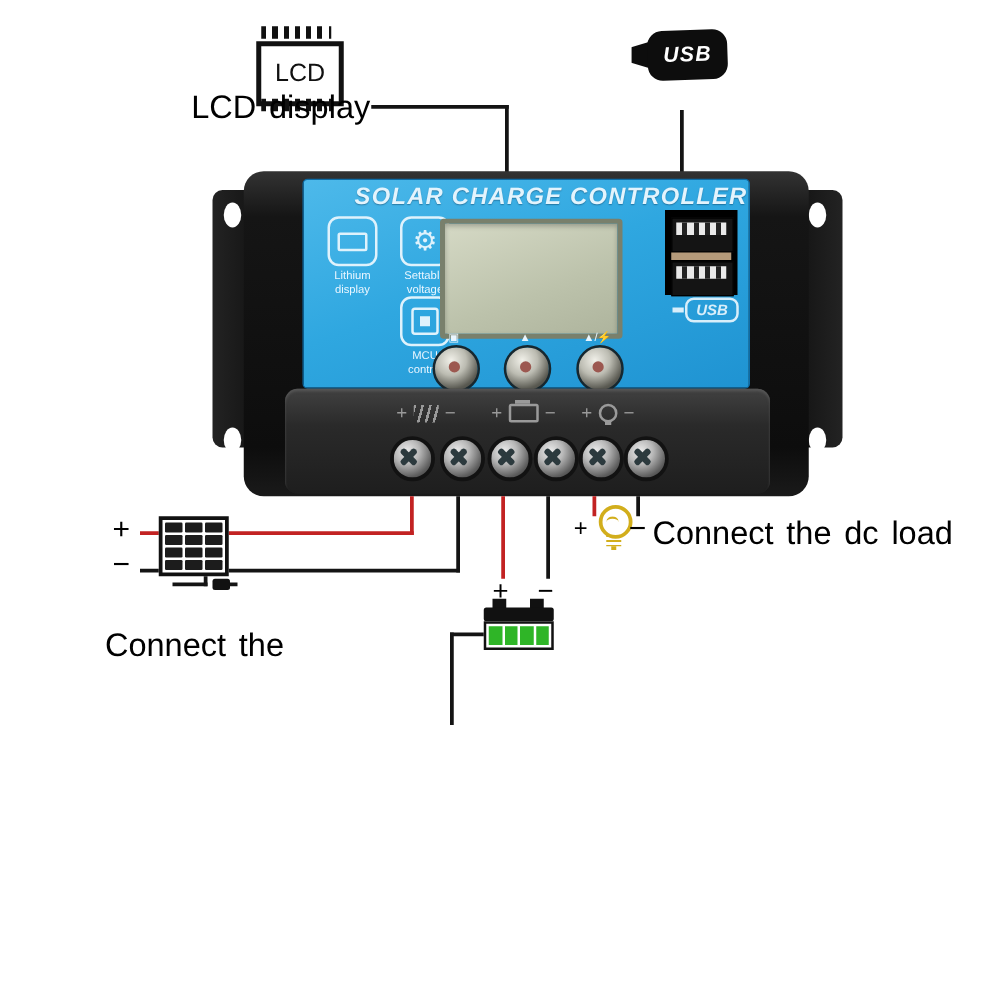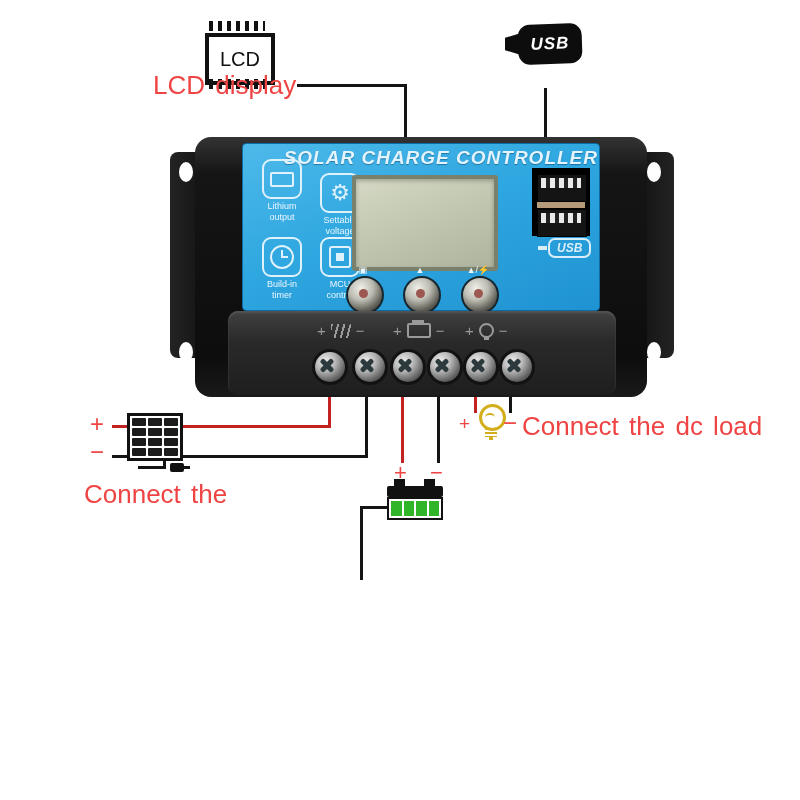--- a/index.html
+++ b/index.html
@@ -1,18 +1,18 @@
 <!DOCTYPE html>
 <html><head>
 <meta charset="utf-8">
 <style>
   html,body{margin:0;padding:0;background:#fff;}
   #canvas{position:relative;width:800px;height:580px;background:#fff;overflow:hidden;
           font-family:"Liberation Sans",sans-serif;color:#1a1a1a;}
-  .t{position:absolute;font-family:"Liberation Sans",sans-serif;color:#ef4444;}
+  .t{position:absolute;font-family:"Liberation Sans",sans-serif;color:#000000;}
   .lbl{font-size:26px;word-spacing:3px;white-space:nowrap;}
   .ln{position:absolute;background:#141414;}
   .red{background:#c22222;}
   
   .ear{position:absolute;width:44px;height:206px;background:linear-gradient(90deg,#232323,#101010);border-radius:8px;}
   .hole{position:absolute;width:14px;height:20px;background:#fff;border-radius:50%;}
   .body{position:absolute;left:195px;top:137px;width:452px;height:260px;border-radius:16px;
         background:linear-gradient(180deg,#333 0,#151515 14%,#0d0d0d 85%,#1a1a1a 100%);}
   .panel{position:absolute;left:242px;top:143px;width:356px;height:166px;border-radius:4px;border:1px solid #0d6ca6;
         background:linear-gradient(160deg,#4db9ea 0,#2fa7e0 45%,#1f93d2 100%);}
@@ -118,48 +118,36 @@
   <div class="ear" style="left:170px;top:152px;"></div>
   <div class="ear" style="left:630px;top:152px;background:linear-gradient(90deg,#101010,#232323);"></div>
   <div class="hole" style="left:179px;top:162px;"></div>
   <div class="hole" style="left:179px;top:342px;"></div>
   <div class="hole" style="left:647px;top:162px;"></div>
   <div class="hole" style="left:647px;top:342px;"></div>
   <div class="body"></div>
   <div class="panel"></div>
   <div class="title">SOLAR CHARGE CONTROLLER</div>
 
-  <div class="badge" style="left:254px;top:159px;">
+  <div class="badge" style="left:254px;top:173px;">
     <div class="sq">
       <div style="width:20px;height:11px;border:2px solid #dff2fc;border-radius:2px;position:relative;"></div>
     </div>
     <div class="cap">
       <div>Lithium</div>
-      <div>output</div>
+      <div>display</div>
     </div>
   </div>
   <div class="badge" style="left:312px;top:173px;">
     <div class="sq">
       <span style="color:#dff2fc;font-size:22px;line-height:1;">⚙</span>
     </div>
     <div class="cap">
       <div>Settable</div>
       <div>voltage</div>
-    </div>
-  </div>
-  <div class="badge" style="left:254px;top:237px;">
-    <div class="sq">
-      <div style="width:20px;height:20px;border:2px solid #dff2fc;border-radius:50%;position:relative;">
-        <div style="position:absolute;left:9px;top:3px;width:2px;height:8px;background:#dff2fc;"></div>
-        <div style="position:absolute;left:9px;top:9px;width:7px;height:2px;background:#dff2fc;"></div>
-      </div>
-    </div>
-    <div class="cap">
-      <div>Build-in</div>
-      <div>timer</div>
     </div>
   </div>
   <div class="badge" style="left:312px;top:237px;">
     <div class="sq">
       <div style="width:18px;height:18px;border:2px solid #dff2fc;border-radius:3px;display:flex;align-items:center;justify-content:center;">
         <div style="width:8px;height:8px;background:#dff2fc;"></div>
       </div>
     </div>
     <div class="cap">
       <div>MCU</div>
@@ -234,21 +222,21 @@
       <i></i>
       <i></i>
       <i></i>
       <i></i>
       <i></i>
   </div>
   <div class="ln" style="left:138px;top:466px;width:28px;height:3px;"></div>
   <div class="ln" style="left:163px;top:461px;width:3px;height:8px;"></div>
   <div style="position:absolute;left:170px;top:463px;width:14px;height:9px;background:#111;border-radius:2px;"></div>
   <div class="ln" style="left:184px;top:466px;width:6px;height:3px;"></div>
-  <div class="t lbl" style="left:84px;top:479px;">Connect the</div>
+  <div class="t lbl" style="left:84px;top:501px;">Connect the</div>
 
   <div class="t" style="left:394px;top:460px;font-size:22px;">+</div>
   <div class="t" style="left:430px;top:460px;font-size:22px;">−</div>
   <div class="batt-icon">
     <div style="position:absolute;left:394px;top:479px;width:11px;height:8px;background:#111;"></div>
     <div style="position:absolute;left:424px;top:479px;width:11px;height:8px;background:#111;"></div>
     <div style="position:absolute;left:387px;top:486px;width:56px;height:11px;background:#111;border-radius:2px;"></div>
     <div style="position:absolute;left:387px;top:497px;width:56px;height:23px;background:#fff;border:2px solid #111;box-sizing:border-box;display:flex;gap:2px;padding:2px;">
       <div style="flex:1;background:#2fb527;"></div>
       <div style="flex:1;background:#2fb527;"></div>

